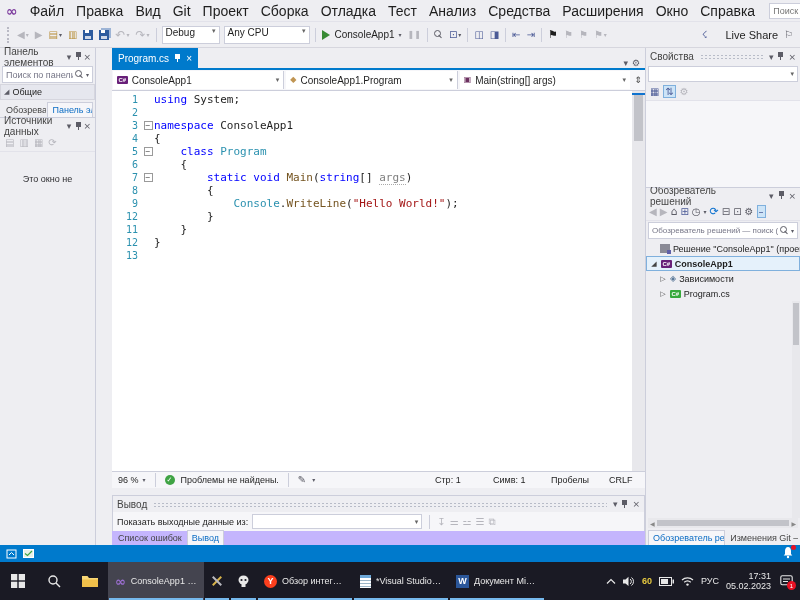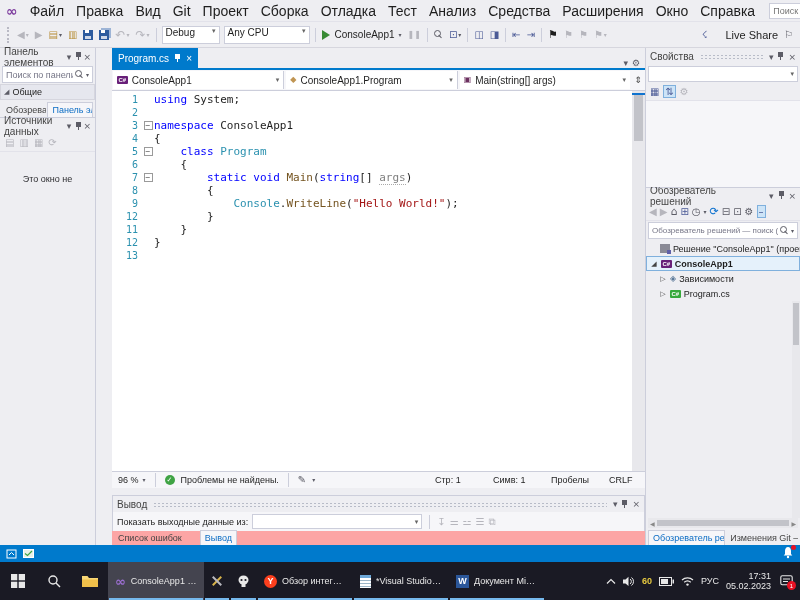--- a/index.html
+++ b/index.html
@@ -74,21 +74,21 @@
   #ed-vthumb{position:absolute;right:2px;top:4px;width:9px;height:46px;background:#c2c3c9}
   #ed-mark{position:absolute;right:0;top:2px;width:13px;height:2px;background:#1073cf}
   #ed-status{height:17px;display:flex;align-items:center;background:#f6f6f9;border-top:1px solid #cccedb;font-size:9px;padding:0 6px;gap:6px}
   .okball{width:10px;height:10px;border-radius:50%;background:#3fa344;color:#fff;font-size:7px;line-height:10px;text-align:center;font-family:"DejaVu Sans",sans-serif}
   #ed-status .rfield{width:52px;text-align:left}
   #csplit{height:7px;background:#eeeef2}
   #output{height:36px;display:flex;flex-direction:column;border:1px solid #cccedb;border-bottom:0;background:#f6f6f9}
   #out-row{height:19px;display:flex;align-items:center;font-size:9px;padding:0 4px;gap:4px}
   #out-combo{width:170px;height:15px;border:1px solid #cccedb;background:#fff;display:flex;align-items:center;padding:0 3px}
   #out-combo .caret{margin-left:auto;font-size:7px;color:#666}
-  #out-tabs{height:14px;display:flex;gap:14px;padding-left:2px;background:#fca5a5}
+  #out-tabs{height:14px;display:flex;gap:1px;padding-left:2px;background:#c4b5fd}
   
   #right{left:645px;top:48px;width:155px;height:497px;border-left:1px solid #cccedb;display:flex;flex-direction:column;background:#eeeef2}
   #props-combo{height:16px;border:1px solid #cccedb;background:#fff;margin:1px 2px;display:flex;align-items:center;padding:0 3px}
   #props-combo .caret{margin-left:auto;font-size:7px;color:#666}
   #props-toolbar{height:18px;display:flex;align-items:center;gap:4px;padding:0 4px;border-bottom:1px solid #e2e2ea}
   .ticon{font-family:"DejaVu Sans",sans-serif;font-size:10px;color:#4b5a96}
   .ticon.sel{border:1px solid #7fb0dd;background:#cde4f7;padding:0 1px}
   #props-body{height:86px;background:#f6f6f9;position:relative}
   #sx-toolbar{height:18px;display:flex;align-items:center;gap:3px;padding:0 3px;border-bottom:1px solid #e2e2ea;font-size:9px}
   #sx-tree{padding-top:1px;position:relative}

